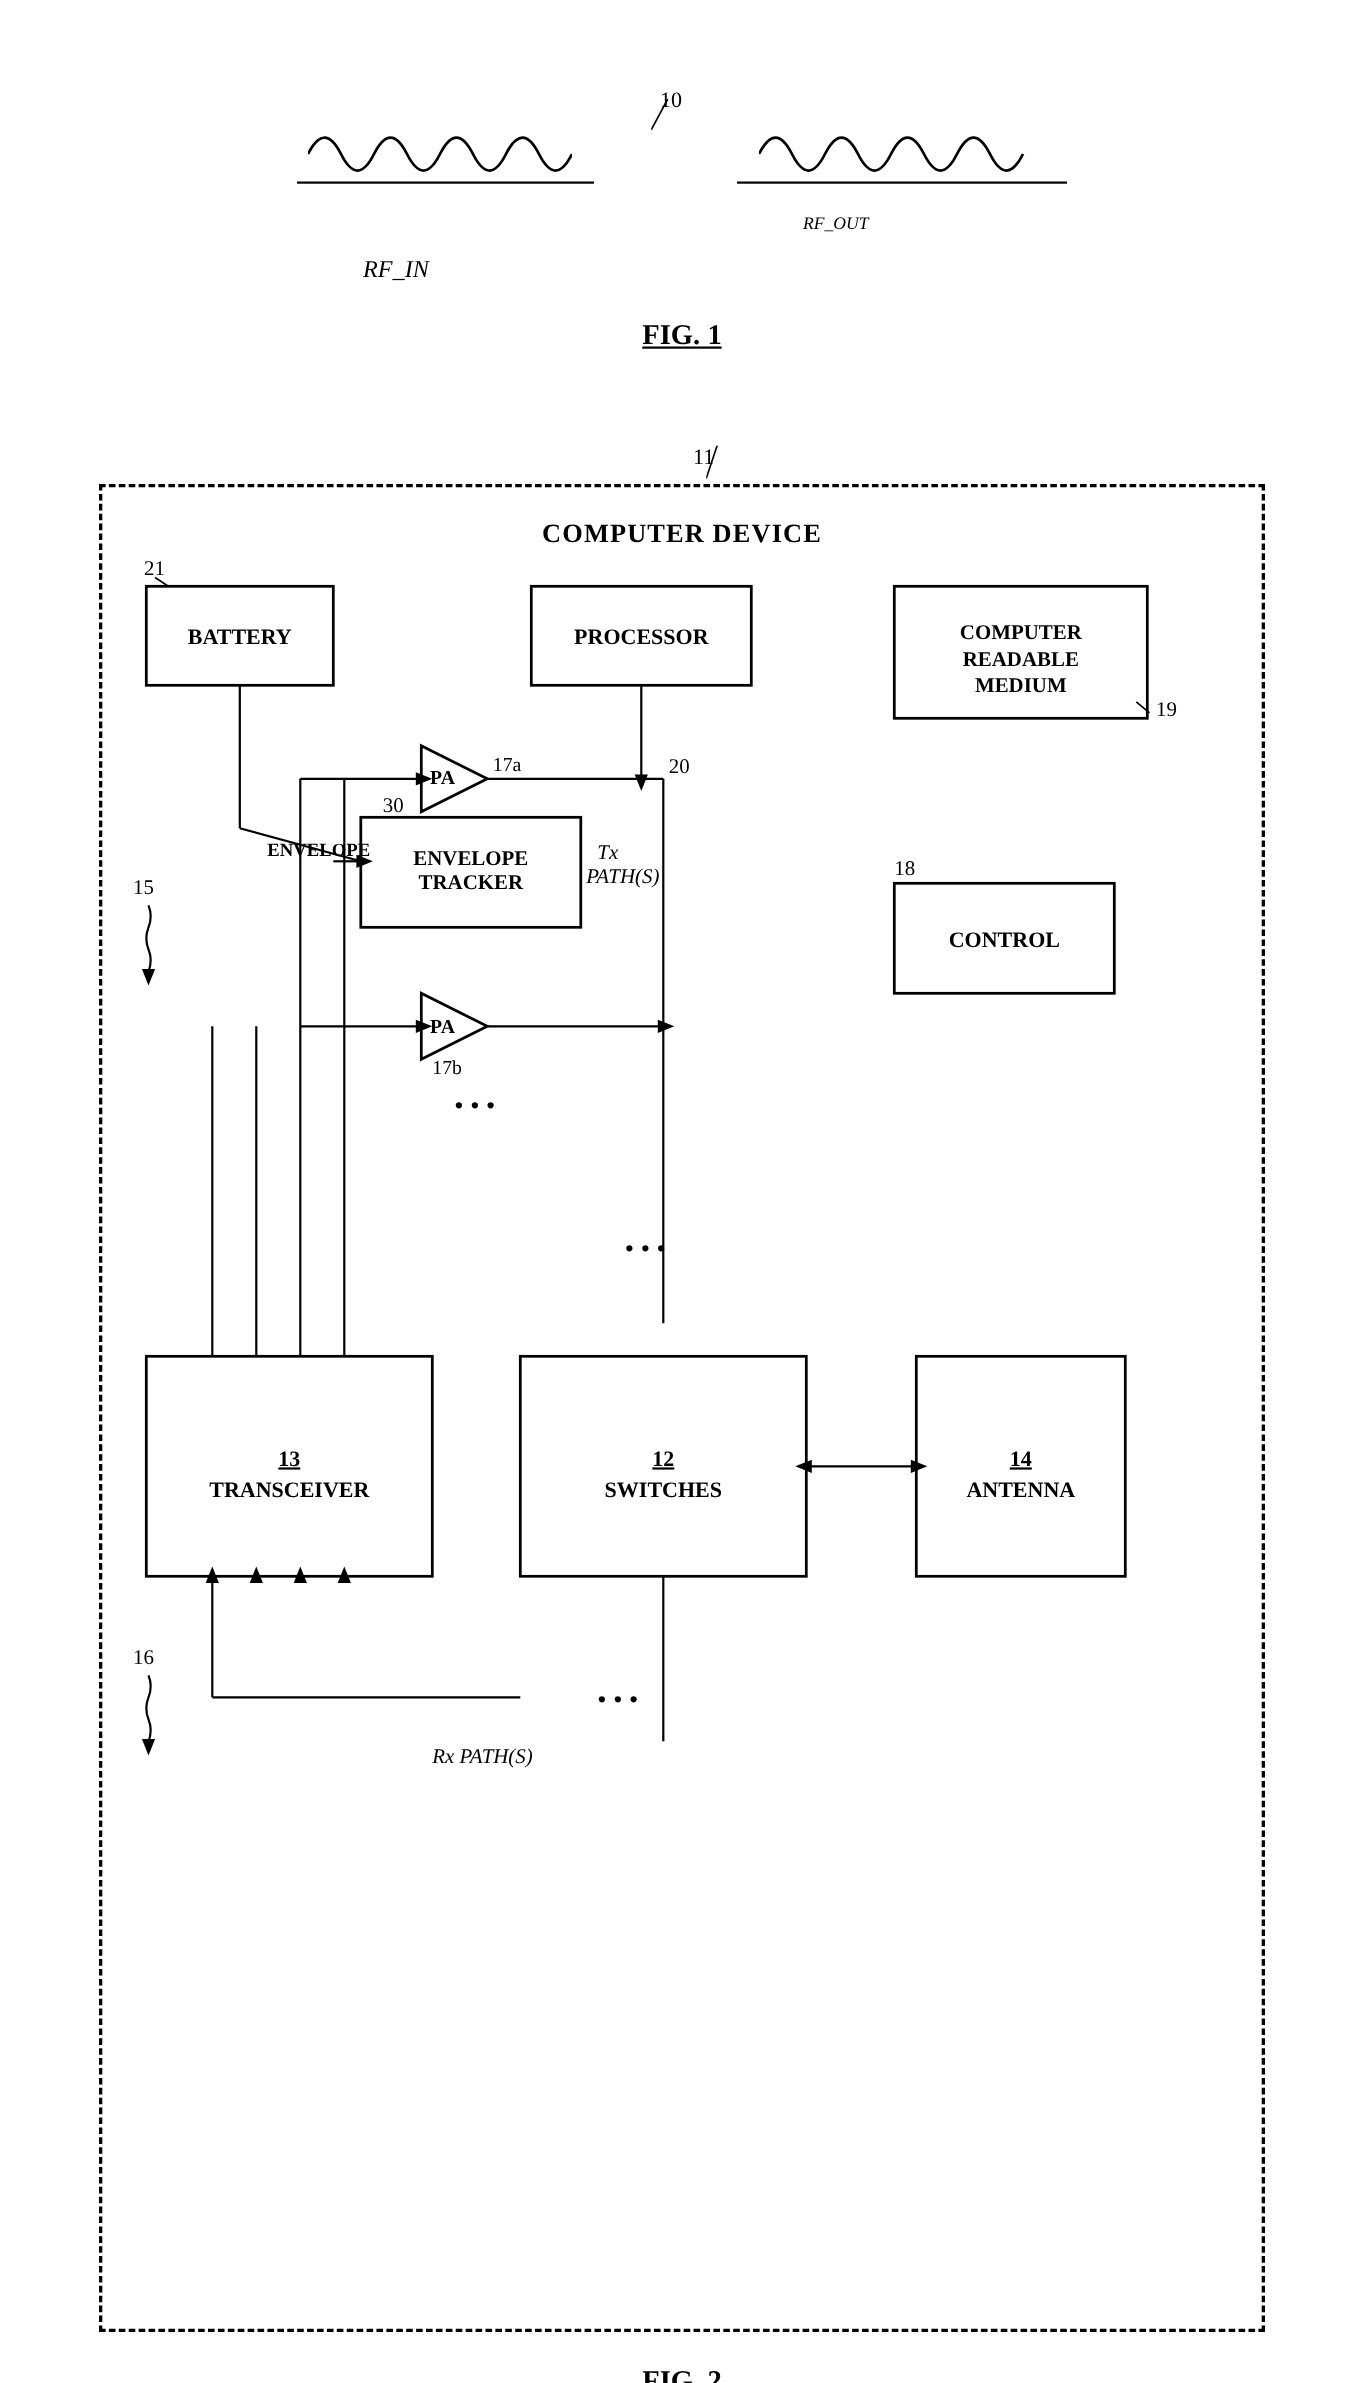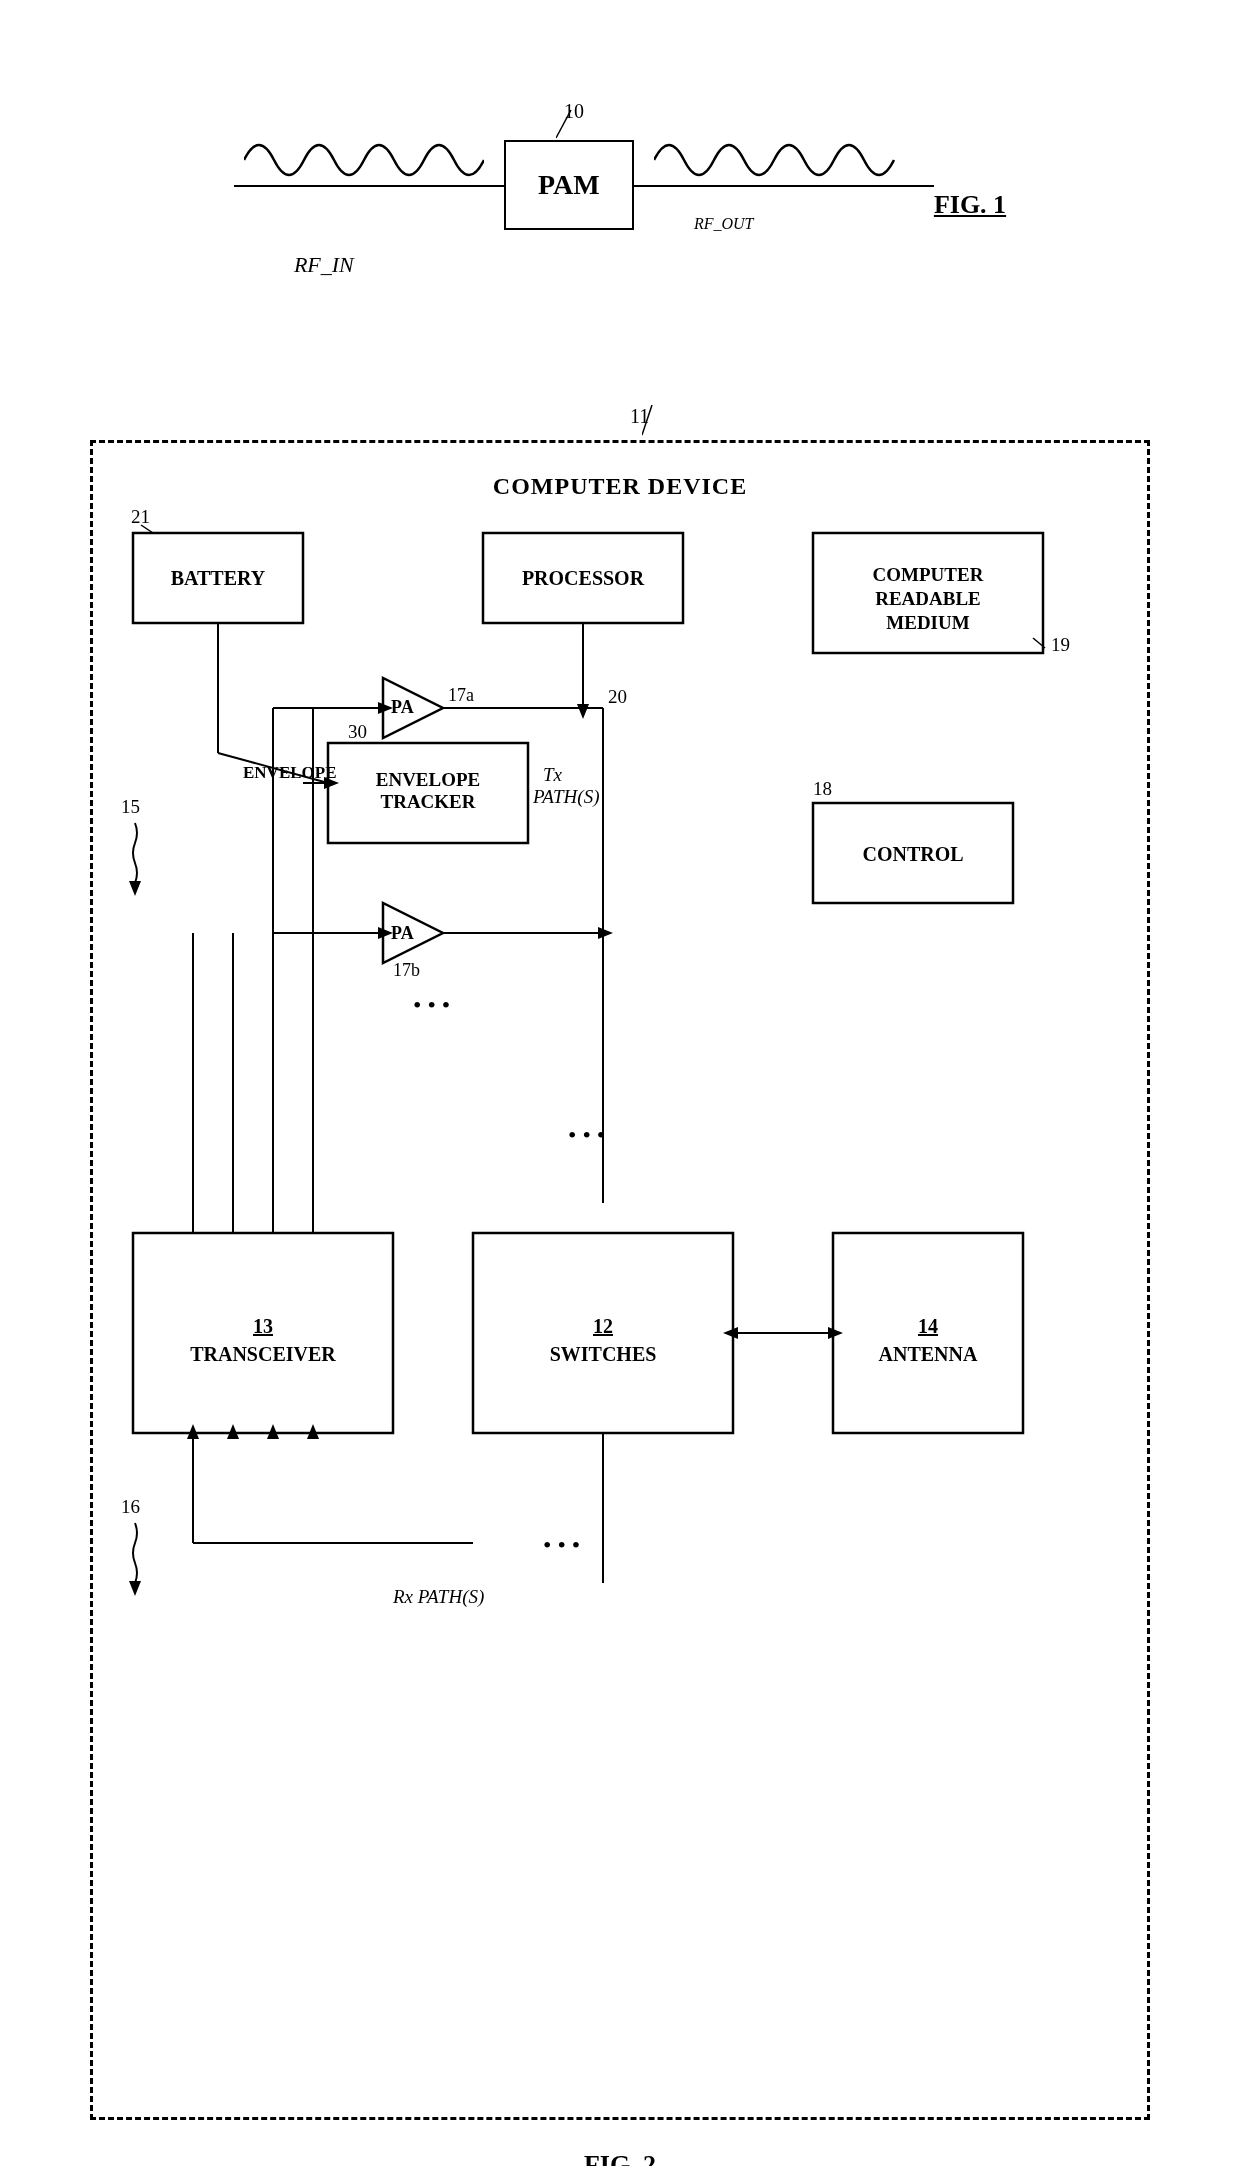--- a/index.html
+++ b/index.html
@@ -19,21 +19,21 @@
       position: relative;
       padding: 40px 60px;
     }
 
     
     .fig1-container {
       position: relative;
       width: 100%;
       height: 320px;
       display: flex;
-      flex-direction: row;
+      flex-direction: column;
       align-items: center;
       justify-content: center;
     }
 
     .fig1-diagram {
       position: relative;
       width: 700px;
       height: 200px;
     }
 
@@ -157,23 +157,20 @@
   <div class="fig1-container">
     <div class="fig1-diagram">
 
       <div class="ref-10">
         <span>10</span>
         <svg width="30" height="30" style="position:absolute;top:10px;left:-8px;">
           <line x1="15" y1="0" x2="0" y2="28" stroke="#000" stroke-width="1.5"></line>
         </svg>
       </div>
 
-      <div class="pam-box">
-        <span>PAM</span>
-      </div>
 
       <div class="fig1-line-left"></div>
 
       <div class="fig1-line-right"></div>
 
       <div class="wavy-left">
         <svg width="240" height="60" viewBox="0 0 240 60">
           <path d="M0,30 C10,10 20,10 30,30 C40,50 50,50 60,30 C70,10 80,10 90,30 C100,50 110,50 120,30 C130,10 140,10 150,30 C160,50 170,50 180,30 C190,10 200,10 210,30 C220,50 230,50 240,30" fill="none" stroke="#000" stroke-width="2.5"></path>
         </svg>
       </div>

